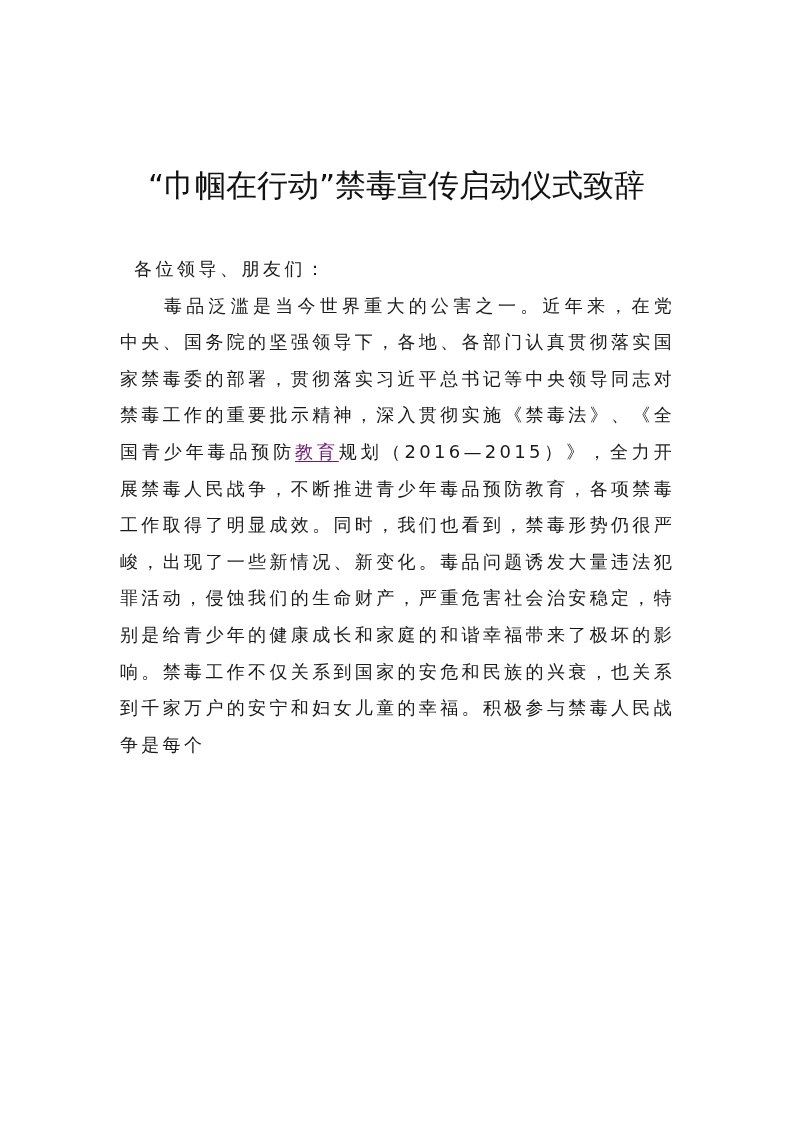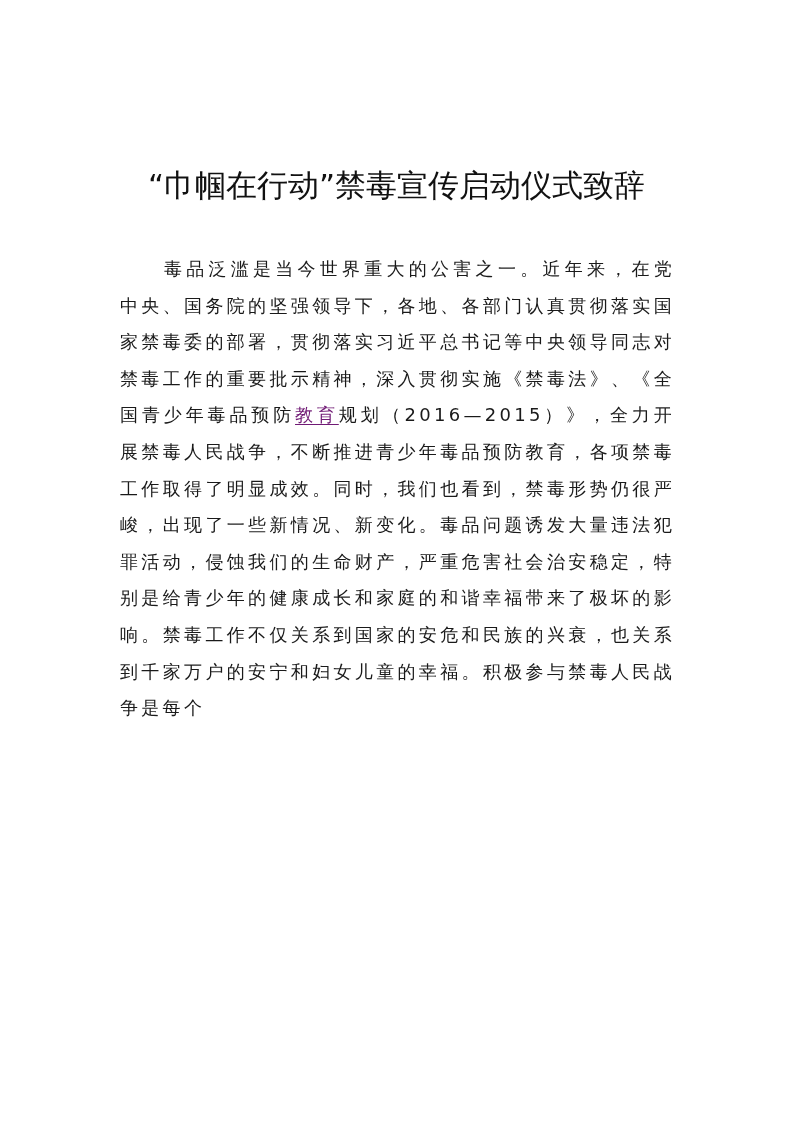--- a/index.html
+++ b/index.html
@@ -66,15 +66,16 @@
       cursor: pointer;
     }
   </style>
 </head>
 <body>
 
 <div class="page">
   <h1 class="title">“巾帼在行动”禁毒宣传启动仪式致辞</h1>
 
   <div class="body-text">
+    <p class="salutation">各位领导、朋友们：</p>
     <p class="para"><span>毒品泛滥是当今世界重大的公害之一。近年来，在党中央、国务院的坚强领导下，各地、各部门认真贯彻落实国家禁毒委的部署，贯彻落实习近平总书记等中央领导同志对禁毒工作的重要批示精神，深入贯彻实施《禁毒法》、《全国青少年毒品预防</span><span class="link">教育</span><span>规划（2016—2015）》，全力开展禁毒人民战争，不断推进青少年毒品预防教育，各项禁毒工作取得了明显成效。同时，我们也看到，禁毒形势仍很严峻，出现了一些新情况、新变化。毒品问题诱发大量违法犯罪活动，侵蚀我们的生命财产，严重危害社会治安稳定，特别是给青少年的健康成长和家庭的和谐幸福带来了极坏的影响。禁毒工作不仅关系到国家的安危和民族的兴衰，也关系到千家万户的安宁和妇女儿童的幸福。积极参与禁毒人民战争是每个</span></p>
   </div>
 </div>
 
 </body></html>

